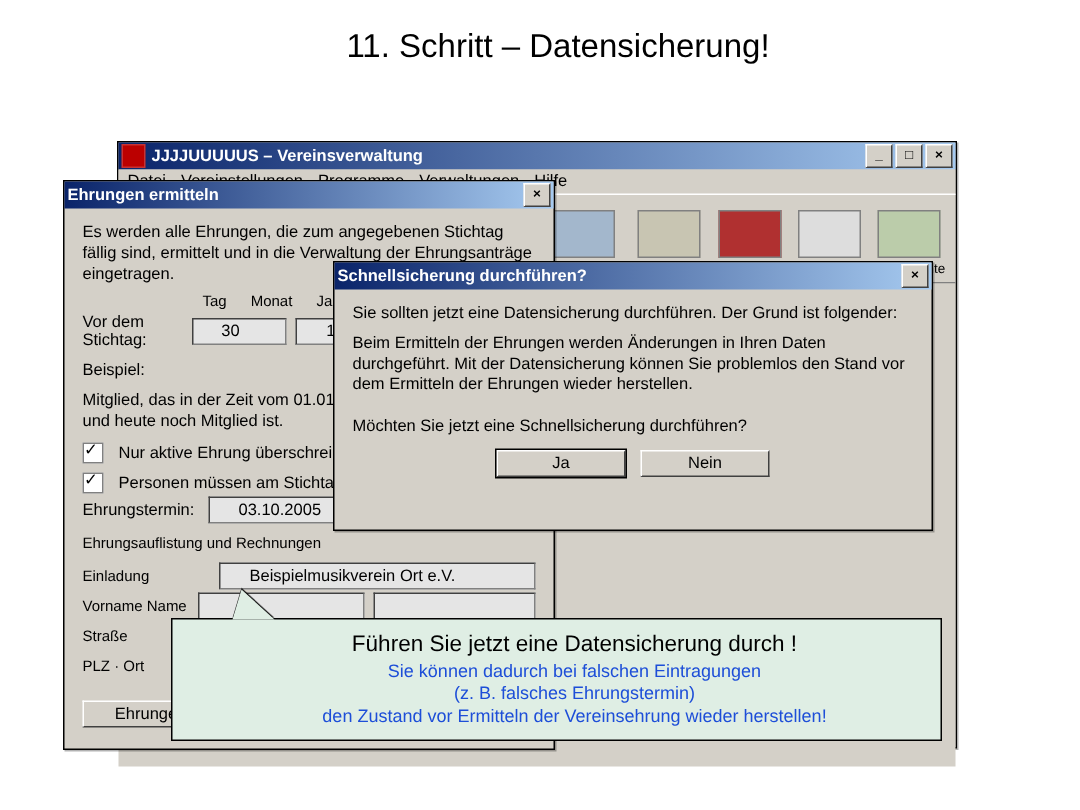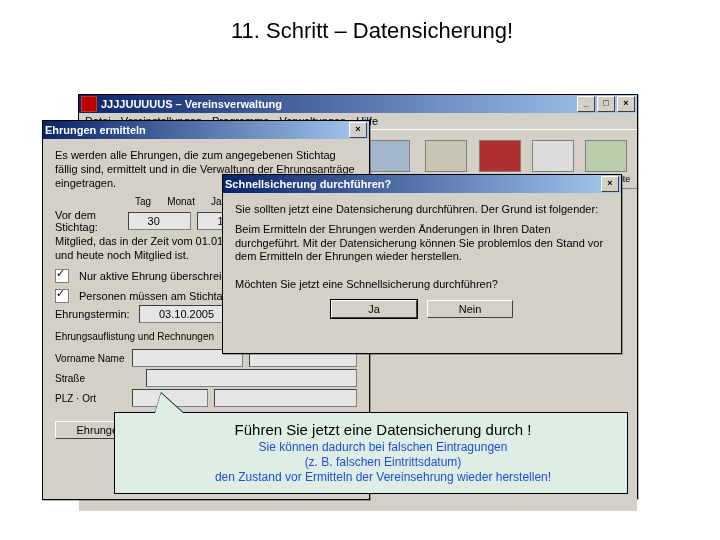--- a/index.html
+++ b/index.html
@@ -227,38 +227,43 @@
         <span>Jahr</span>
       </div>
       <div class="row">
         <span style="width:78px">Vor dem Stichtag:</span>
         <span class="field small">30</span>
         <span class="field small">12</span>
         <span class="field small" style="width:36px">2004</span>
         <span class="dropdown-btn">▾</span>
       </div>
 
+      <p style="margin-top:8px;font-weight:normal">Beispiel:</p>
       <p>Mitglied, das in der Zeit vom 01.01.1994 bis eingetreten ist und heute noch Mitglied ist.</p>
 
       <div class="row" style="margin-top:6px">
         <span class="chk checked"></span>
         <span>Nur aktive Ehrung überschreiben</span>
       </div>
       <div class="row" style="margin-top:6px">
         <span class="chk checked"></span>
         <span>Personen müssen am Stichtag Mitglied sein</span>
       </div>
 
       <div class="row" style="">
         <span style="width:78px">Ehrungstermin:</span>
         <span class="field med">03.10.2005</span>
       </div>
 
       <p style="margin-top:8px;font-size:10px">Ehrungsauflistung und Rechnungen</p>
 
+      <div class="row">
+          <span class="form-label">Einladung</span>
+        <span class="field" style="width:180px">Beispielmusikverein Ort e.V.</span>
+        </div>
       <div class="row">
           <span class="form-label">Vorname Name</span>
         <span class="field" style="width:90px"></span>
         <span class="field" style="width:86px"></span>
         </div>
       <div class="row">
           <span class="form-label">Straße</span>
         <span class="field" style="width:180px"></span>
         </div>
       <div class="row">
@@ -288,17 +293,17 @@
         <div class="btn default">Ja</div>
         <div class="btn">Nein</div>
       </div>
     </div>
   </div>
 
   <div class="callout" style="left:36px;top:318px;width:464px;padding-left:36px;">
     <div class="tail"></div>
     <div class="headline">Führen Sie jetzt eine Datensicherung durch !</div>
     <div class="redline">Sie können dadurch bei falschen Eintragungen</div>
-    <div class="redline">(z. B. falschen Eintrittsdatum)</div>
+    <div class="redline">(z. B. falsches Ehrungstermin)</div>
     <div class="redline">den Zustand vor Ermitteln der Vereinsehrung wieder herstellen!</div>
   </div>
 
 </div>
 
 </body></html>

